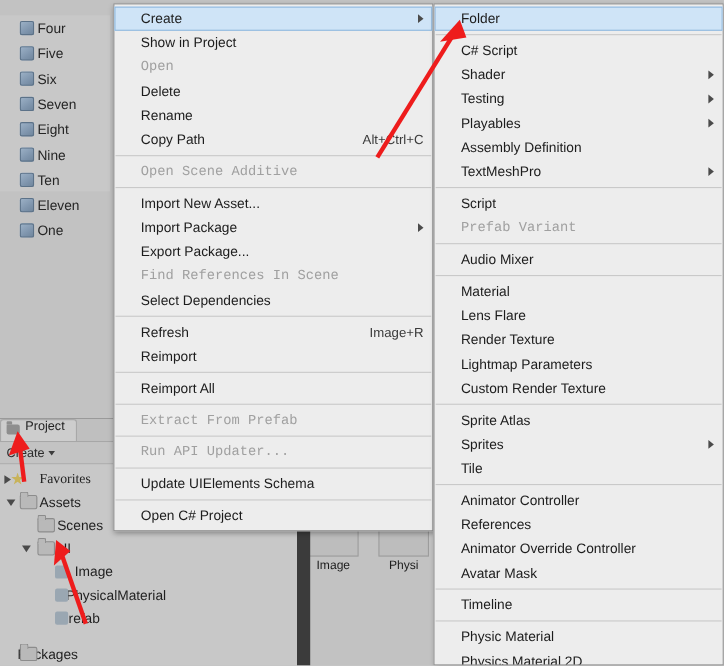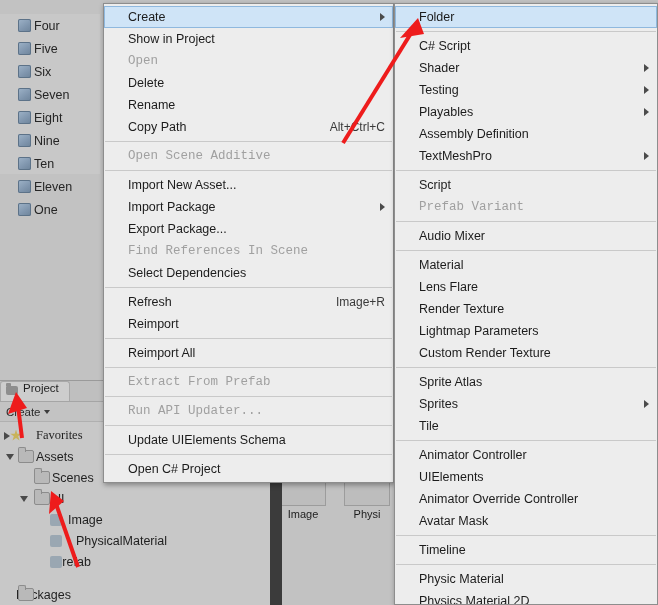--- a/index.html
+++ b/index.html
@@ -338,21 +338,21 @@
       </div>
       <div class="tree-row" style="padding-left:52px;">
         <span class="tri tri-open" style="left:20px; top:8px;"></span>
         <span class="folder-icon" style="left:34px;"></span>
         <span>UI</span>
       </div>
       <div class="tree-row" style="padding-left:68px;">
         <span class="asset-icon" style="left:50px;"></span>
         <span>Image</span>
       </div>
-      <div class="tree-row" style="padding-left:76px;">
+      <div class="tree-row" style="padding-left:60px;">
         <span class="asset-icon" style="left:50px;"></span>
         <span>PhysicalMaterial</span>
       </div>
       <div class="tree-row" style="padding-left:54px;">
         <span class="asset-icon" style="left:50px;"></span>
         <span>Prefab</span>
       </div>
       <div class="tree-row" style="padding-left:16px; margin-top:12px;">
         <span class="tri tri-closed" style="left:20px;"></span>
         <span class="folder-icon" style="left:18px;"></span>
@@ -510,21 +510,21 @@
     <span class="arrow"></span>
   </div>
   <div class="mi">
     <span>Tile</span>
   </div>
   <div class="sep"></div>
   <div class="mi">
     <span>Animator Controller</span>
   </div>
   <div class="mi">
-    <span>UIElements</span>
+    <span>References</span>
   </div>
   <div class="mi">
     <span>Animator Override Controller</span>
   </div>
   <div class="mi">
     <span>Avatar Mask</span>
   </div>
   <div class="sep"></div>
   <div class="mi">
     <span>Timeline</span>

